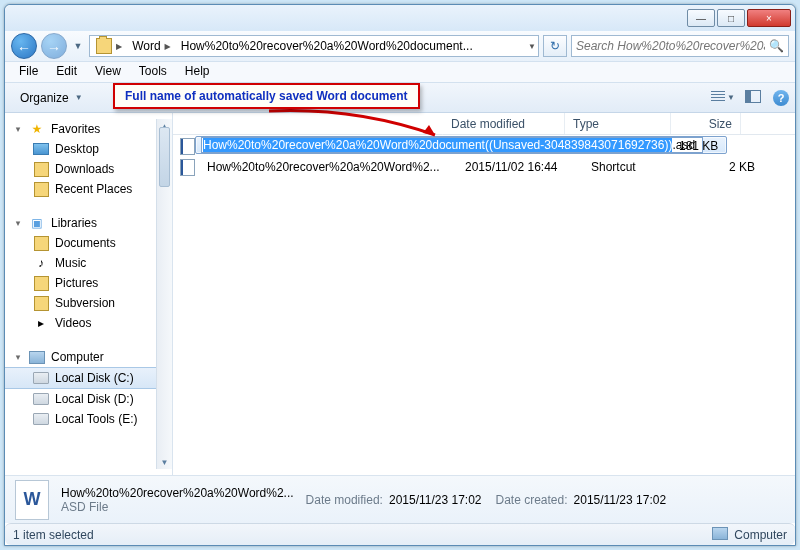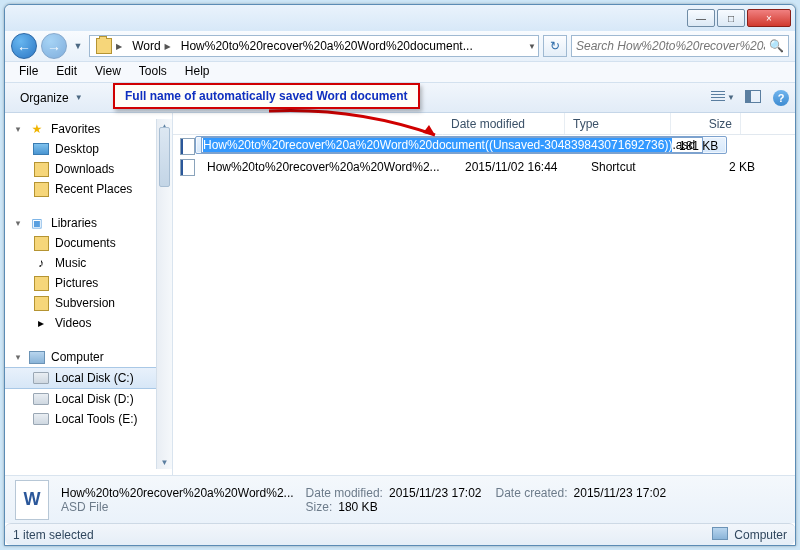--- a/index.html
+++ b/index.html
@@ -272,24 +272,20 @@
     <div class="col1">
       <div>How%20to%20recover%20a%20Word%2...</div>
       <div class="lbl">ASD File</div>
     </div>
     <div class="pairs">
       <div>
         <div class="pair">
             <span class="k">Date modified:</span>
             <span>2015/11/23 17:02</span>
           </div>
-        <div class="pair">
-            <span class="k">Size:</span>
-            <span>180 KB</span>
-          </div>
       </div>
       <div>
         <div class="pair">
             <span class="k">Date created:</span>
             <span>2015/11/23 17:02</span>
           </div>
       </div>
     </div>
   </div>
 

